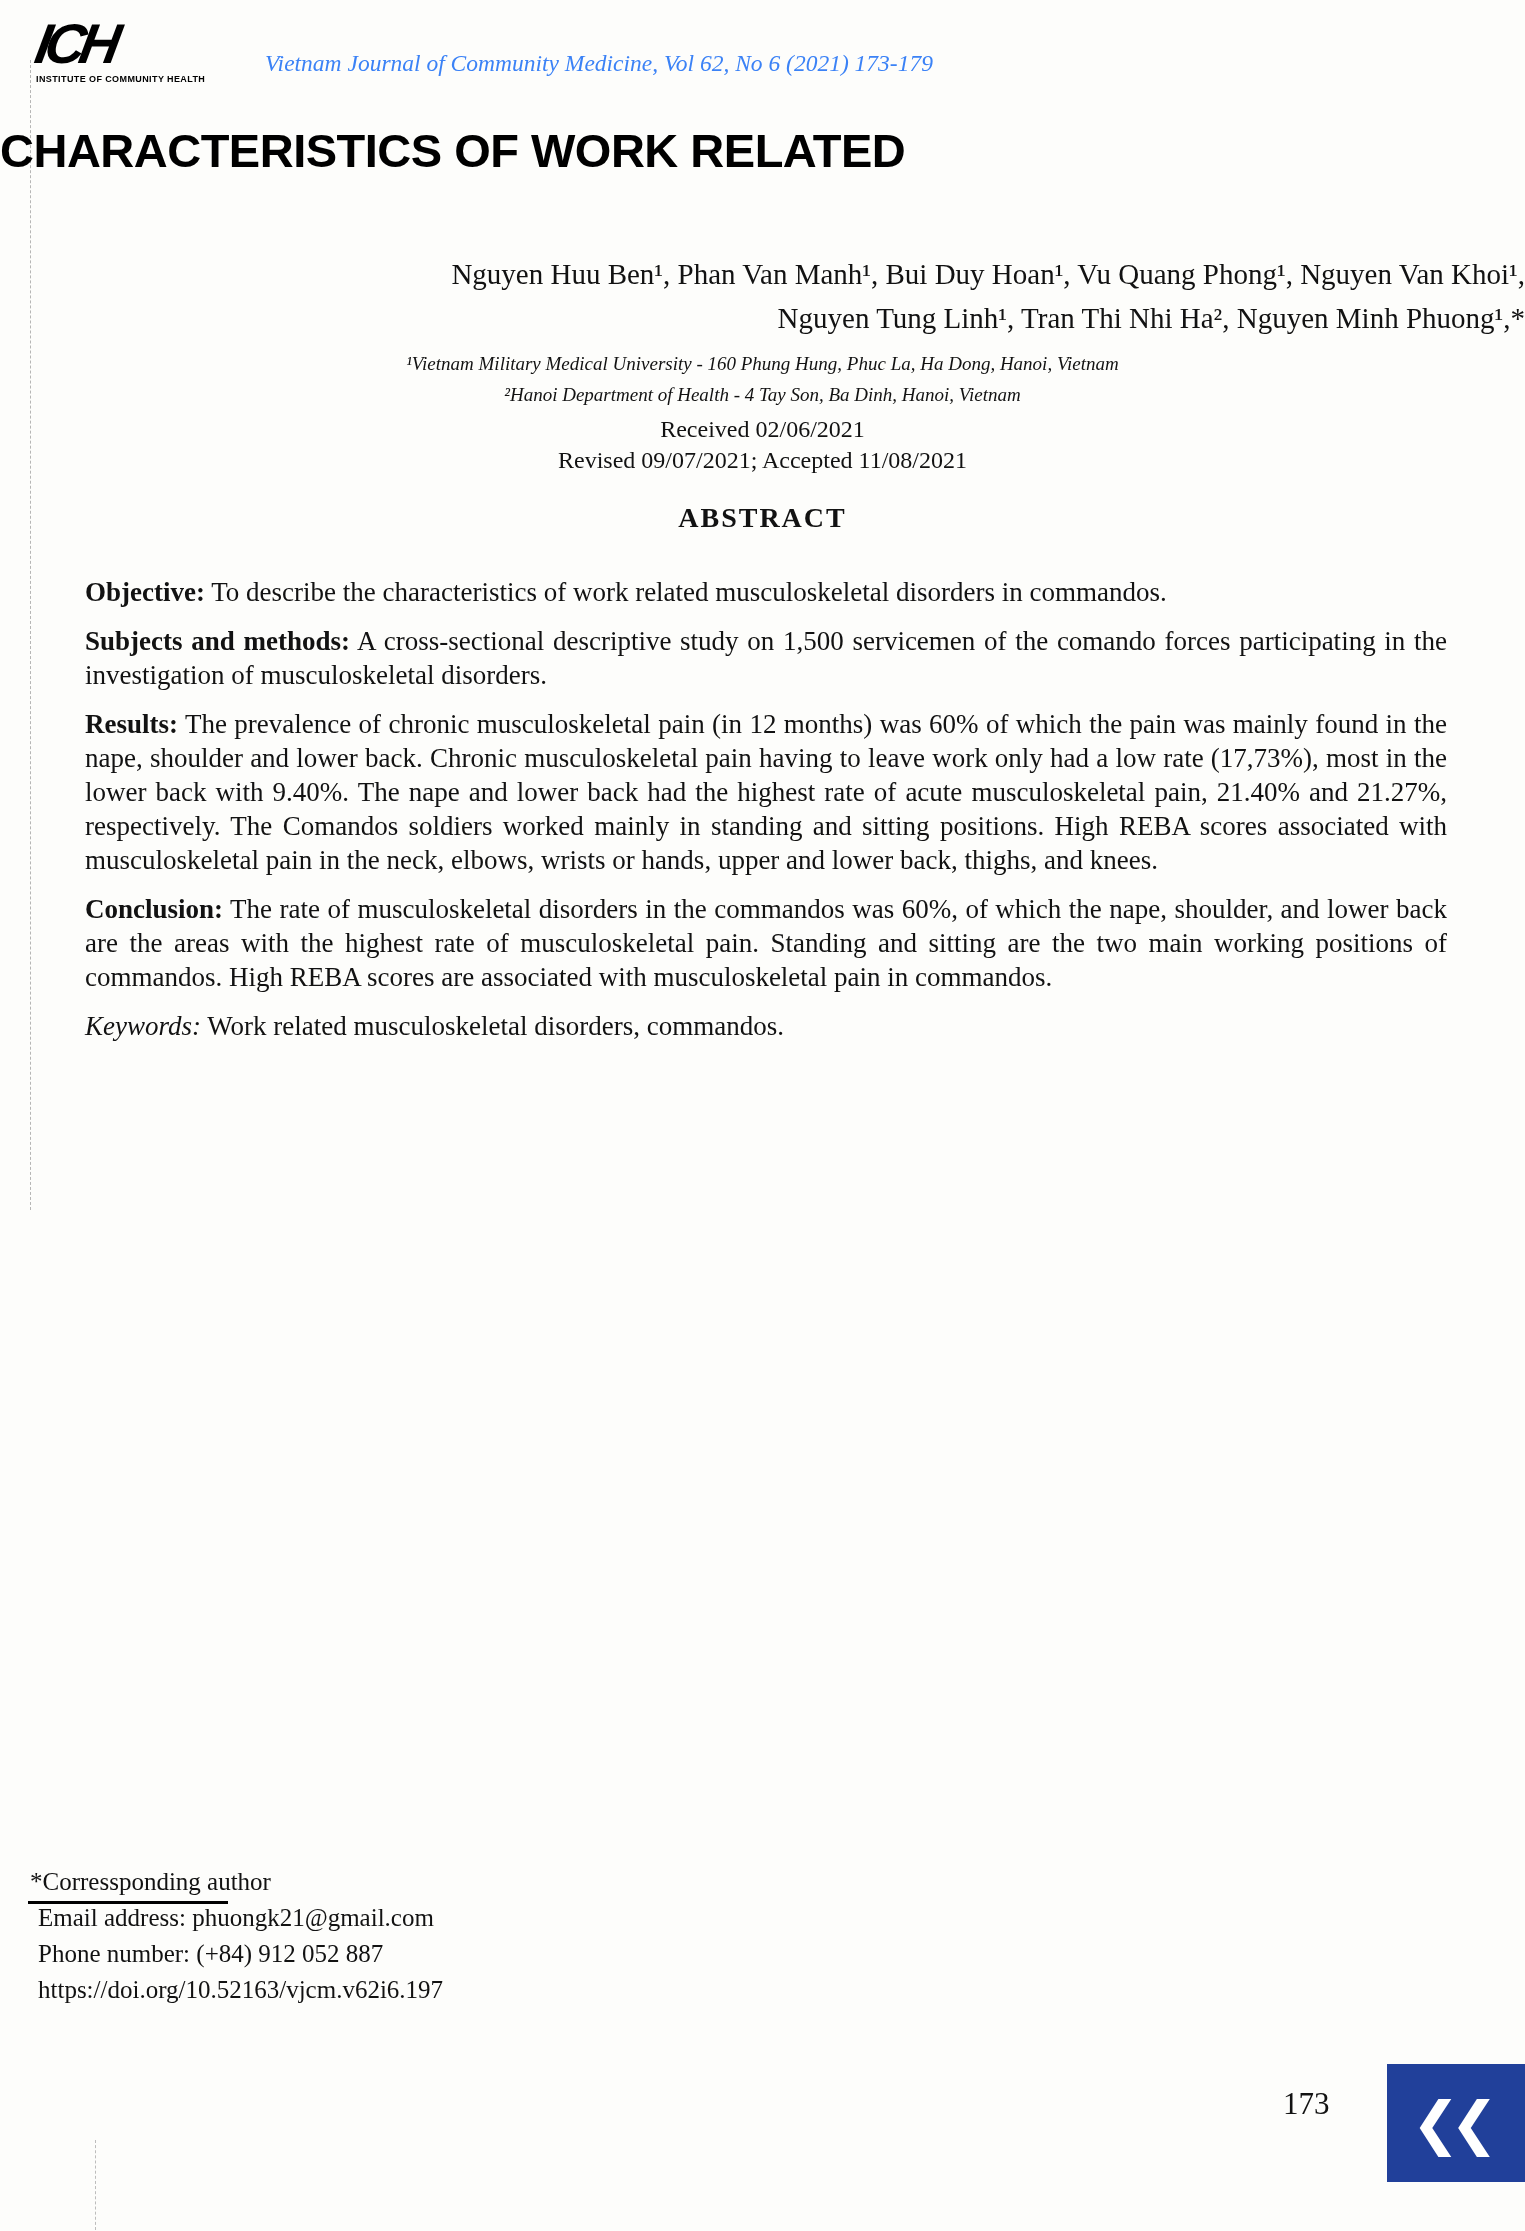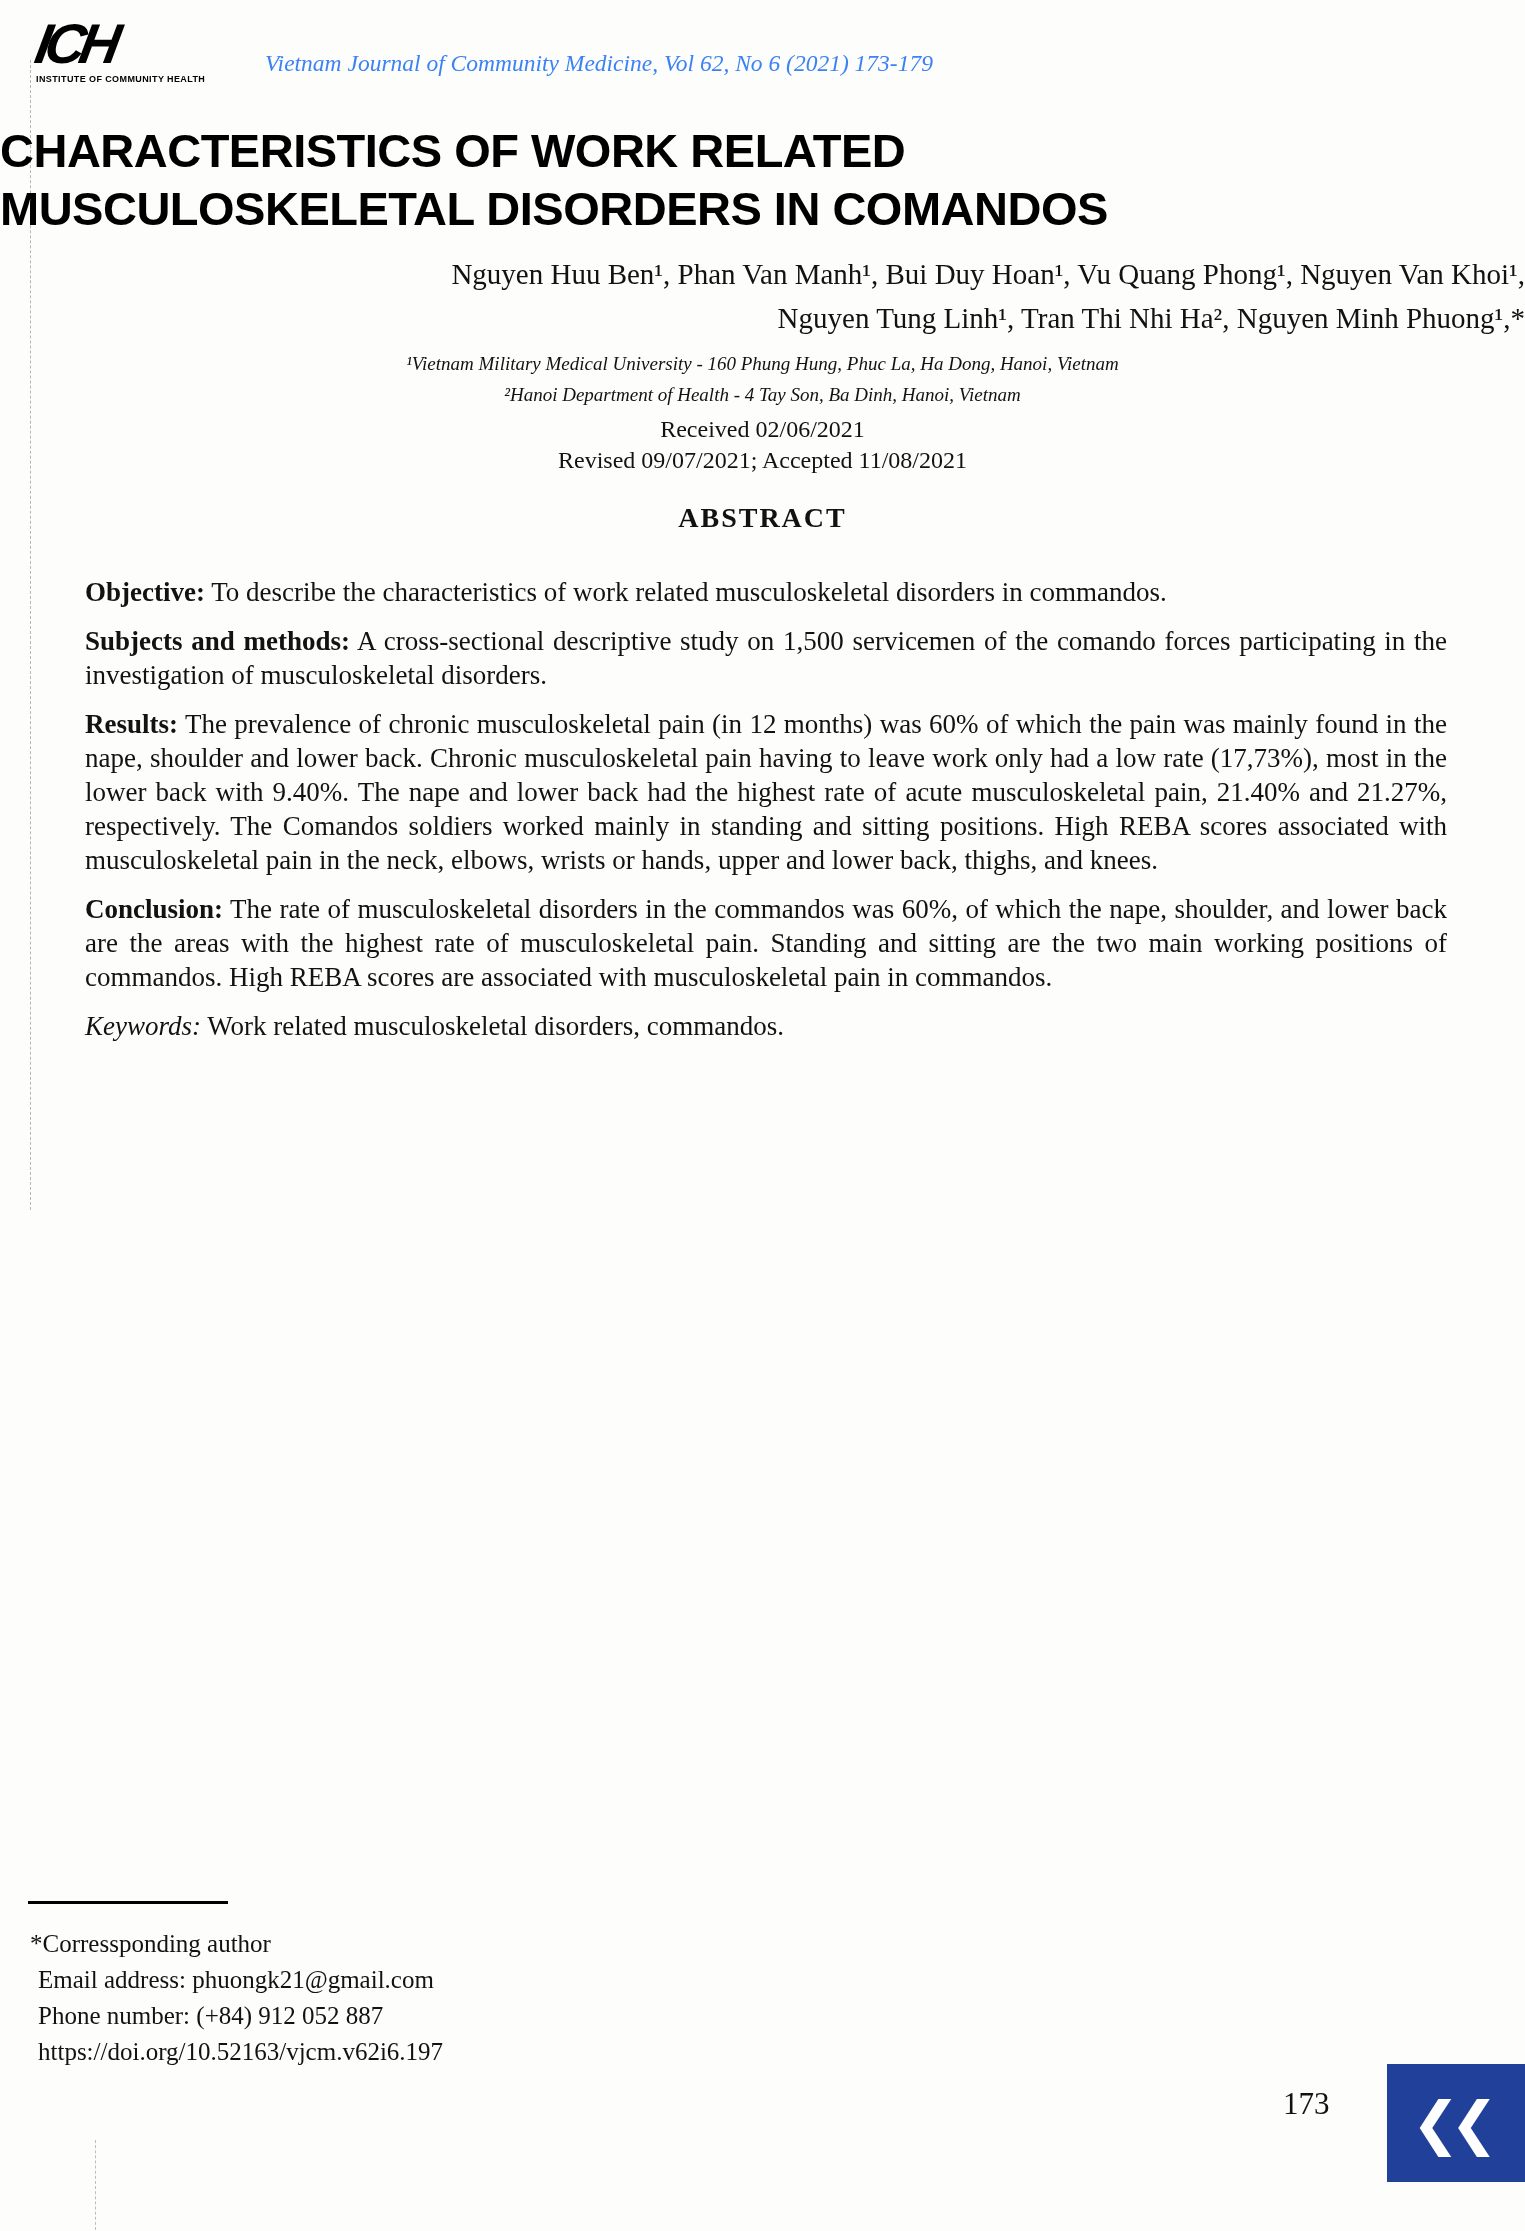--- a/index.html
+++ b/index.html
@@ -39,21 +39,21 @@
   
   .body-block { position:absolute; left:85px; top:575px; width:1362px;
                 font-size:27px; line-height:34px; text-align:justify; }
   .body-block p { margin-bottom:15px; }
   .lead { font-weight:bold; }
   .keywords { text-align:left; }
   .kw-label { font-style:italic; }
 
   
   .footnote-rule { position:absolute; left:28px; top:1901px; width:200px; height:3px; background:#000; }
-  .footnote { position:absolute; left:30px; top:1926px; font-size:25px; line-height:36px; }
+  .footnote { position:absolute; left:30px; top:1864px; font-size:25px; line-height:36px; }
   .footnote div:nth-child(n+2) { padding-left:8px; }
 
   
   .page-number { position:absolute; left:1283px; top:2086px; font-size:31px; }
   .corner-icon { position:absolute; right:0; top:2064px; width:138px; height:118px;
                  background:#21409a; display:flex; align-items:center; justify-content:center; }
   .corner-icon span { color:#fff; font-size:58px; font-weight:bold; letter-spacing:-10px;
                       font-family:"DejaVu Sans", sans-serif; transform:translateX(-6px); }
 </style>
 </head>
@@ -65,21 +65,20 @@
   <div class="scan-line-2"></div>
 
   <div class="logo">
     <div class="logo-text">ICH</div>
     <div class="logo-caption">INSTITUTE OF COMMUNITY HEALTH</div>
   </div>
   <div class="journal-line">Vietnam Journal of Community Medicine, Vol 62, No 6 (2021) 173-179</div>
 
   <div class="title">
     <div>CHARACTERISTICS OF WORK RELATED</div>
-    <div>MUSCULOSKELETAL DISORDERS IN COMANDOS</div>
   </div>
 
   <div class="authors">
     <div>Nguyen Huu Ben¹, Phan Van Manh¹, Bui Duy Hoan¹, Vu Quang Phong¹, Nguyen Van Khoi¹,</div>
     <div>Nguyen Tung Linh¹, Tran Thi Nhi Ha², Nguyen Minh Phuong¹,*</div>
   </div>
 
   <div class="affiliations">
     <div>¹Vietnam Military Medical University - 160 Phung Hung, Phuc La, Ha Dong, Hanoi, Vietnam</div>
     <div>²Hanoi Department of Health - 4 Tay Son, Ba Dinh, Hanoi, Vietnam</div>

